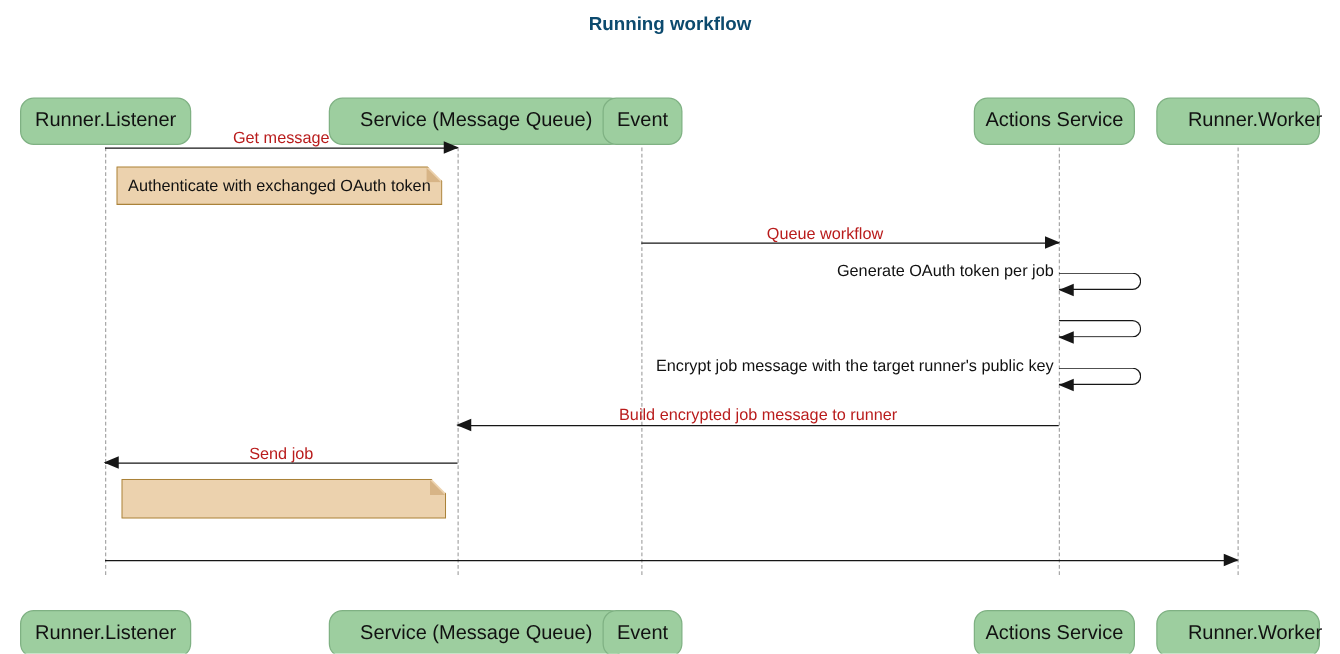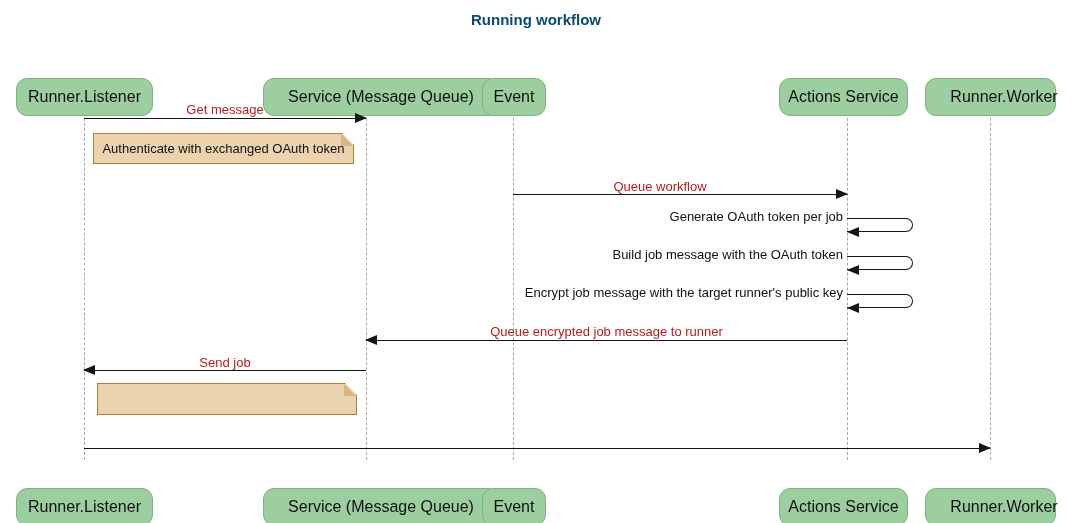--- a/index.html
+++ b/index.html
@@ -105,27 +105,26 @@
     <span>Authenticate with exchanged OAuth token</span>
     <span class="fold"></span>
   </div>
 
   <div class="msg-label t3">Queue workflow</div>
   <div class="msg-line to-right m3"></div>
 
   <div class="self-label st1">Generate OAuth token per job</div>
   <div class="selfloop s1"></div>
 
-  <div class="self-label st2">Build job message with the OAuth token</div>
   <div class="selfloop s2"></div>
 
   <div class="self-label st3">Encrypt job message with the target runner's public key</div>
   <div class="selfloop s3"></div>
 
-  <div class="msg-label t7">Queue encrypted job message to runner</div>
+  <div class="msg-label t7">Build encrypted job message to runner</div>
   <div class="msg-line to-left m7"></div>
 
   <div class="msg-label t8">Send job</div>
   <div class="msg-line to-left m8"></div>
 
   <div class="note n2">
     <span class="fold"></span>
   </div>
 
   <div class="msg-line to-right m10"></div>

